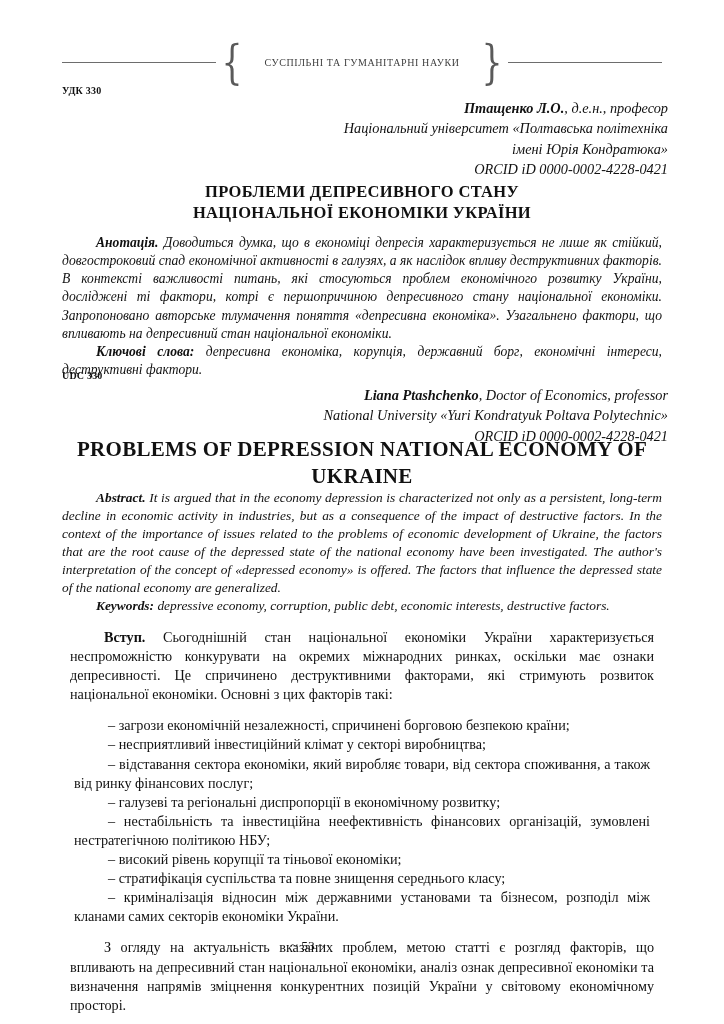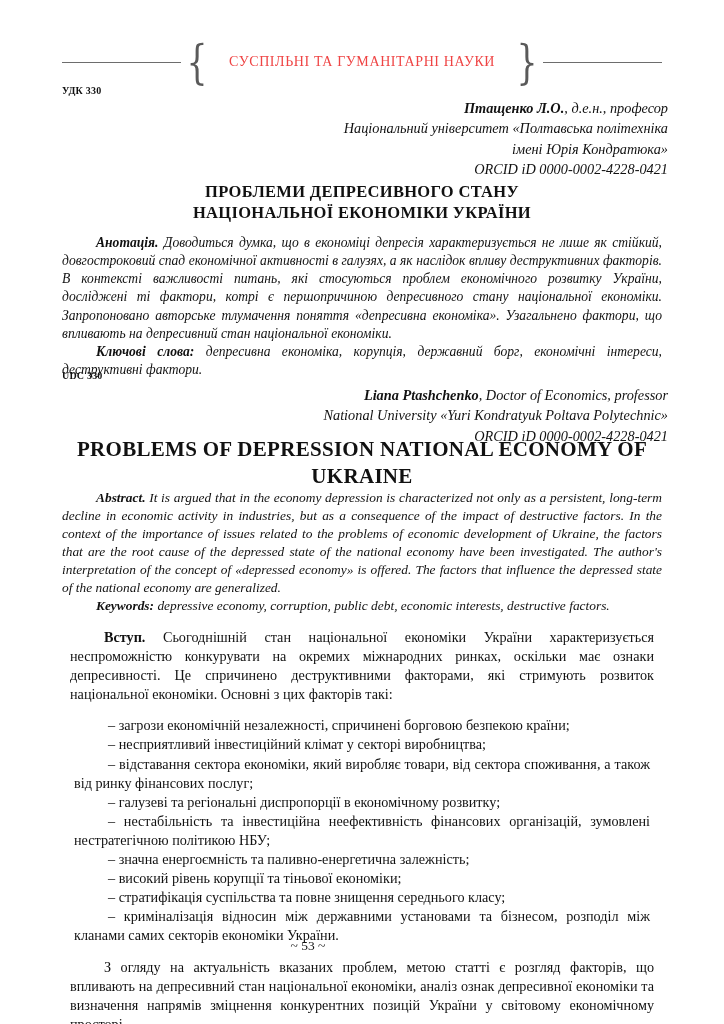--- a/index.html
+++ b/index.html
@@ -43,23 +43,23 @@
     font-family: "DejaVu Serif", serif;
     font-size: 44px;
     line-height: 0;
     color: #5a5a5a;
     font-weight: 300;
     transform: scaleX(0.75) scaleY(1.05);
     padding: 0 2px;
     user-select: none;
   }
   .runhead .rh-text {
-    font-size: 14px;
+    font-size: 10px;
     letter-spacing: 0.6px;
-    color: #ef4444;
+    color: #404040;
     white-space: nowrap;
     padding: 0 16px;
     font-family: "Liberation Serif", serif;
   }
 
   
   .udc {
     position: absolute;
     left: 62px;
     font-weight: bold;
@@ -206,21 +206,20 @@
   </div>
 
   <div class="body-wrap">
     <p class="body-p"><span class="lead">Вступ.</span><span> Сьогоднішній стан національної економіки України характеризується неспроможністю конкурувати на окремих міжнародних ринках, оскільки має ознаки депресивності.   Це спричинено деструктивними факторами, які стримують розвиток національної економіки. Основні з цих факторів такі:</span></p>
     <ul class="dash-list">
       <li>– загрози економічній незалежності, спричинені борговою безпекою країни;</li>
       <li>– несприятливий інвестиційний клімат  у секторі виробництва;</li>
       <li>– відставання сектора економіки, який виробляє товари, від сектора споживання, а також від ринку фінансових послуг;</li>
       <li>– галузеві та регіональні диспропорції в економічному розвитку;</li>
       <li>– нестабільність та інвестиційна неефективність фінансових організацій, зумовлені нестратегічною політикою НБУ;</li>
-      <li>– значна енергоємність та паливно-енергетична залежність;</li>
       <li>– високий рівень корупції та тіньової економіки;</li>
       <li>– стратифікація суспільства та повне знищення середнього класу;</li>
       <li>– криміналізація відносин між державними установами та бізнесом, розподіл між кланами самих секторів економіки України.</li>
     </ul>
     <p class="body-p">З огляду на актуальність вказаних проблем, метою статті є розгляд факторів, що впливають на депресивний стан національної економіки, аналіз ознак депресивної економіки та визначення напрямів зміцнення конкурентних позицій України у світовому економічному просторі.</p>
   </div>
 
   <div class="folio">~ 53 ~</div>
 
 </div>

